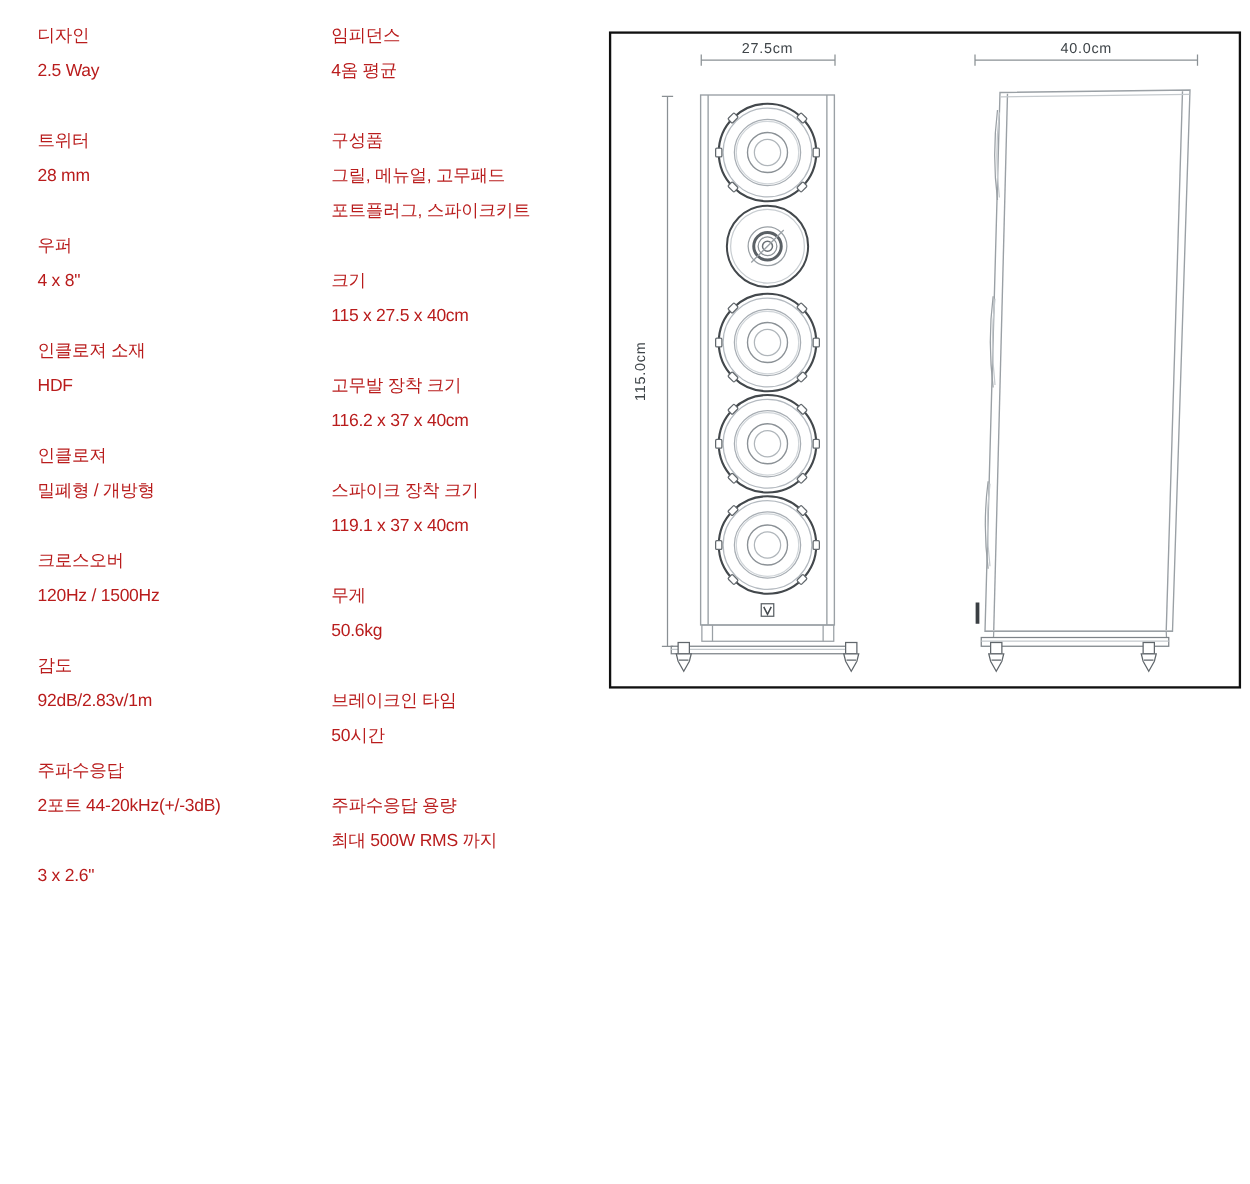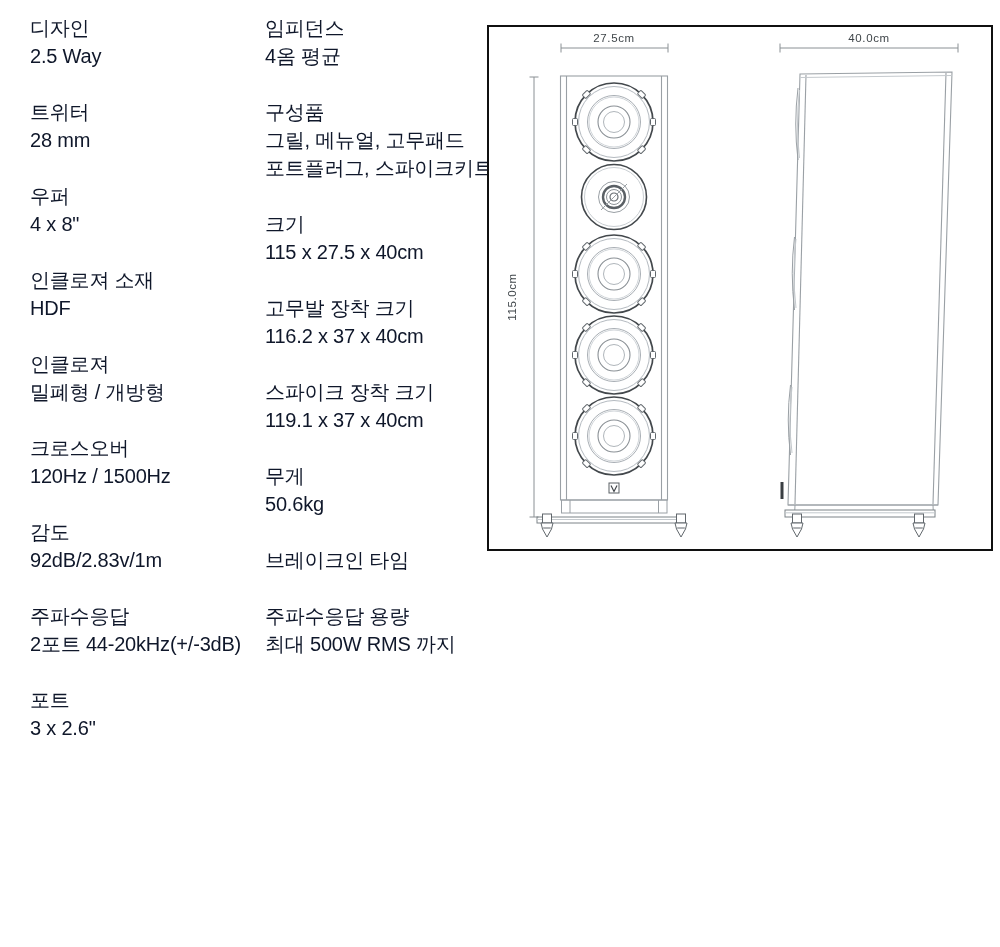--- a/index.html
+++ b/index.html
@@ -5,21 +5,21 @@
   html,body{margin:0;padding:0;background:#ffffff;}
   .page{
     position:relative;width:1000px;height:947px;background:#fff;overflow:hidden;
     font-family:"Liberation Sans","DejaVu Sans",sans-serif;
   }
   .spec-col{position:absolute;top:14px;}
   .spec-col-left{left:30px;width:235px;}
   .spec-col-mid{left:265px;width:232px;}
   .spec-block{margin-bottom:28px;}
   .spec-block div{
-    line-height:28px;font-size:20px;color:#0f172a;letter-spacing:-0.2px;white-space:nowrap;
+    line-height:28px;font-size:14px;color:#b91c1c;letter-spacing:-0.2px;white-space:nowrap;
   }
   .spec-label{font-weight:500;}
   .spec-value{font-weight:400;}
   .diagram-wrap{position:absolute;left:487px;top:25px;width:506px;height:526px;border-radius:24px;}
   svg{display:block;}
   text.dim-label{
     font-family:"Liberation Sans","DejaVu Sans",sans-serif;
     font-size:11.5px;fill:#3f4549;letter-spacing:0.6px;
   }
 </style>
@@ -55,21 +55,20 @@
       </div>
       <div class="spec-block">
         <div class="spec-label">감도</div>
         <div class="spec-value">92dB/2.83v/1m</div>
       </div>
       <div class="spec-block">
         <div class="spec-label">주파수응답</div>
         <div class="spec-value">2포트 44-20kHz(+/-3dB)</div>
       </div>
       <div class="spec-block">
-        <div class="spec-label">포트</div>
         <div class="spec-value">3 x 2.6"</div>
       </div>
     </div>
 
   <div class="spec-col spec-col-mid">
       <div class="spec-block">
         <div class="spec-label">임피던스</div>
         <div class="spec-value">4옴 평균</div>
       </div>
       <div class="spec-block">
@@ -88,20 +87,21 @@
       <div class="spec-block">
         <div class="spec-label">스파이크 장착 크기</div>
         <div class="spec-value">119.1 x 37 x 40cm</div>
       </div>
       <div class="spec-block">
         <div class="spec-label">무게</div>
         <div class="spec-value">50.6kg</div>
       </div>
       <div class="spec-block">
         <div class="spec-label">브레이크인 타임</div>
+        <div class="spec-value">50시간</div>
       </div>
       <div class="spec-block">
         <div class="spec-label">주파수응답 용량</div>
         <div class="spec-value">최대 500W RMS 까지</div>
       </div>
     </div>
 
   <div class="diagram-wrap">
     <svg width="506" height="526" viewBox="0 0 506 526">
       <defs>

